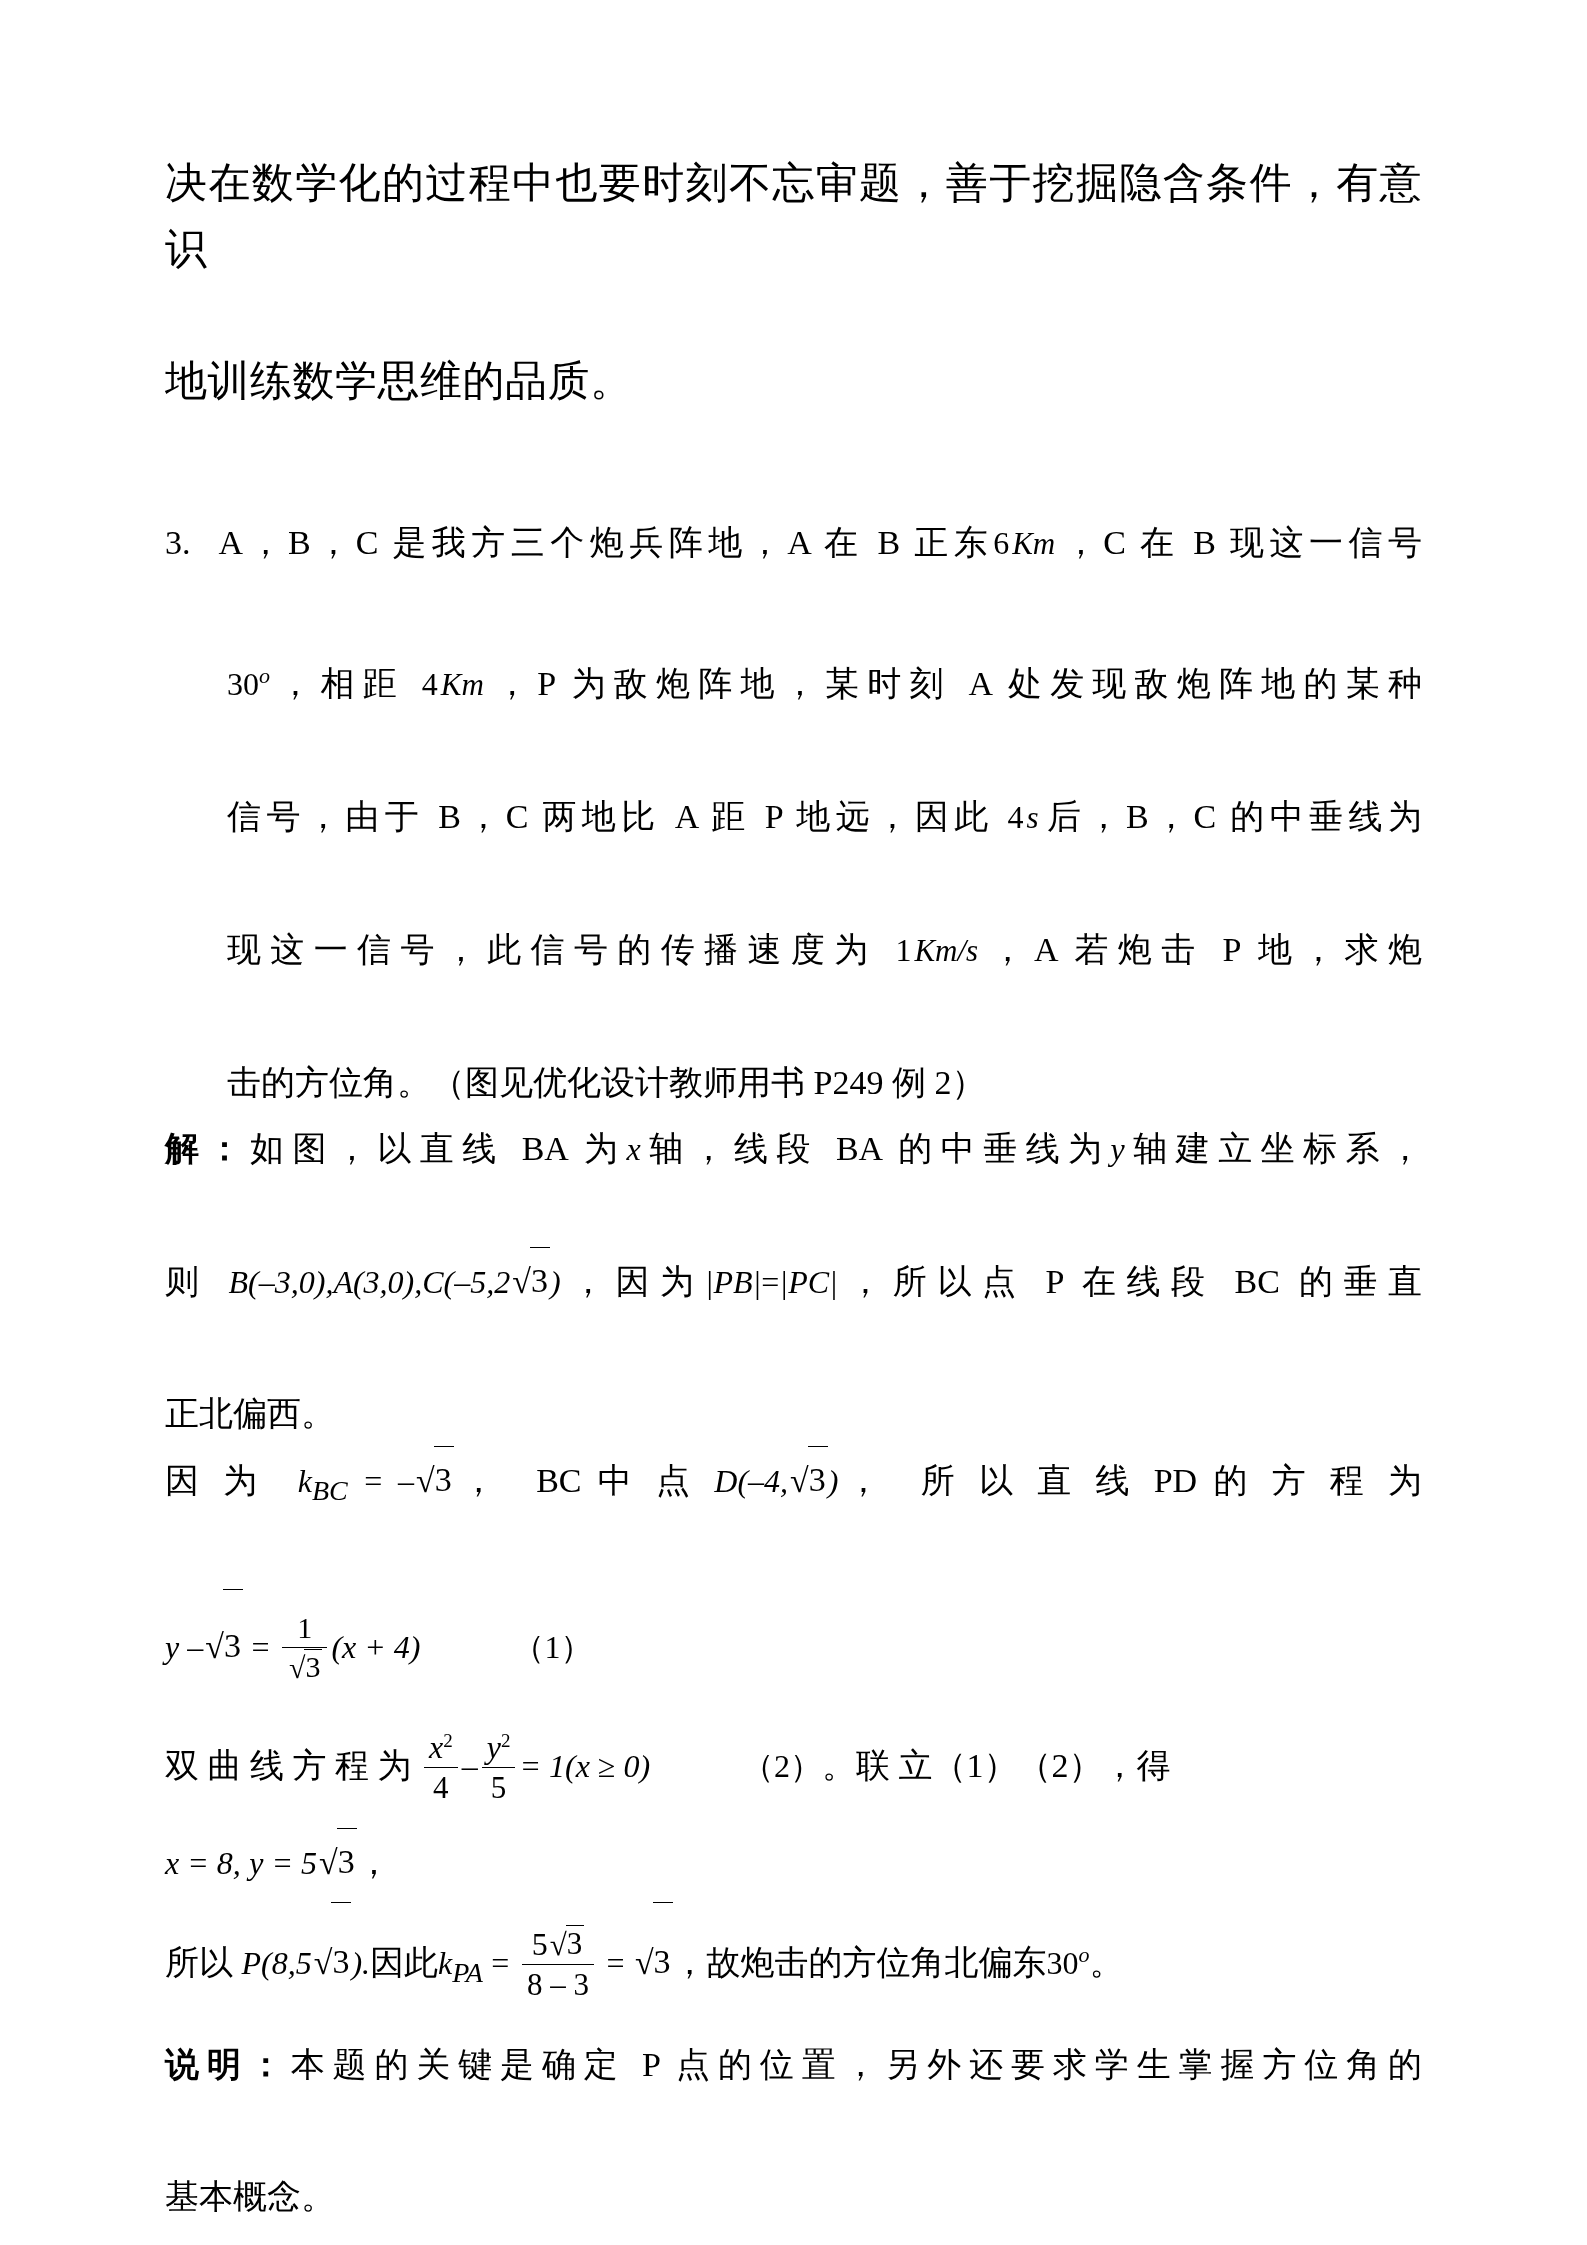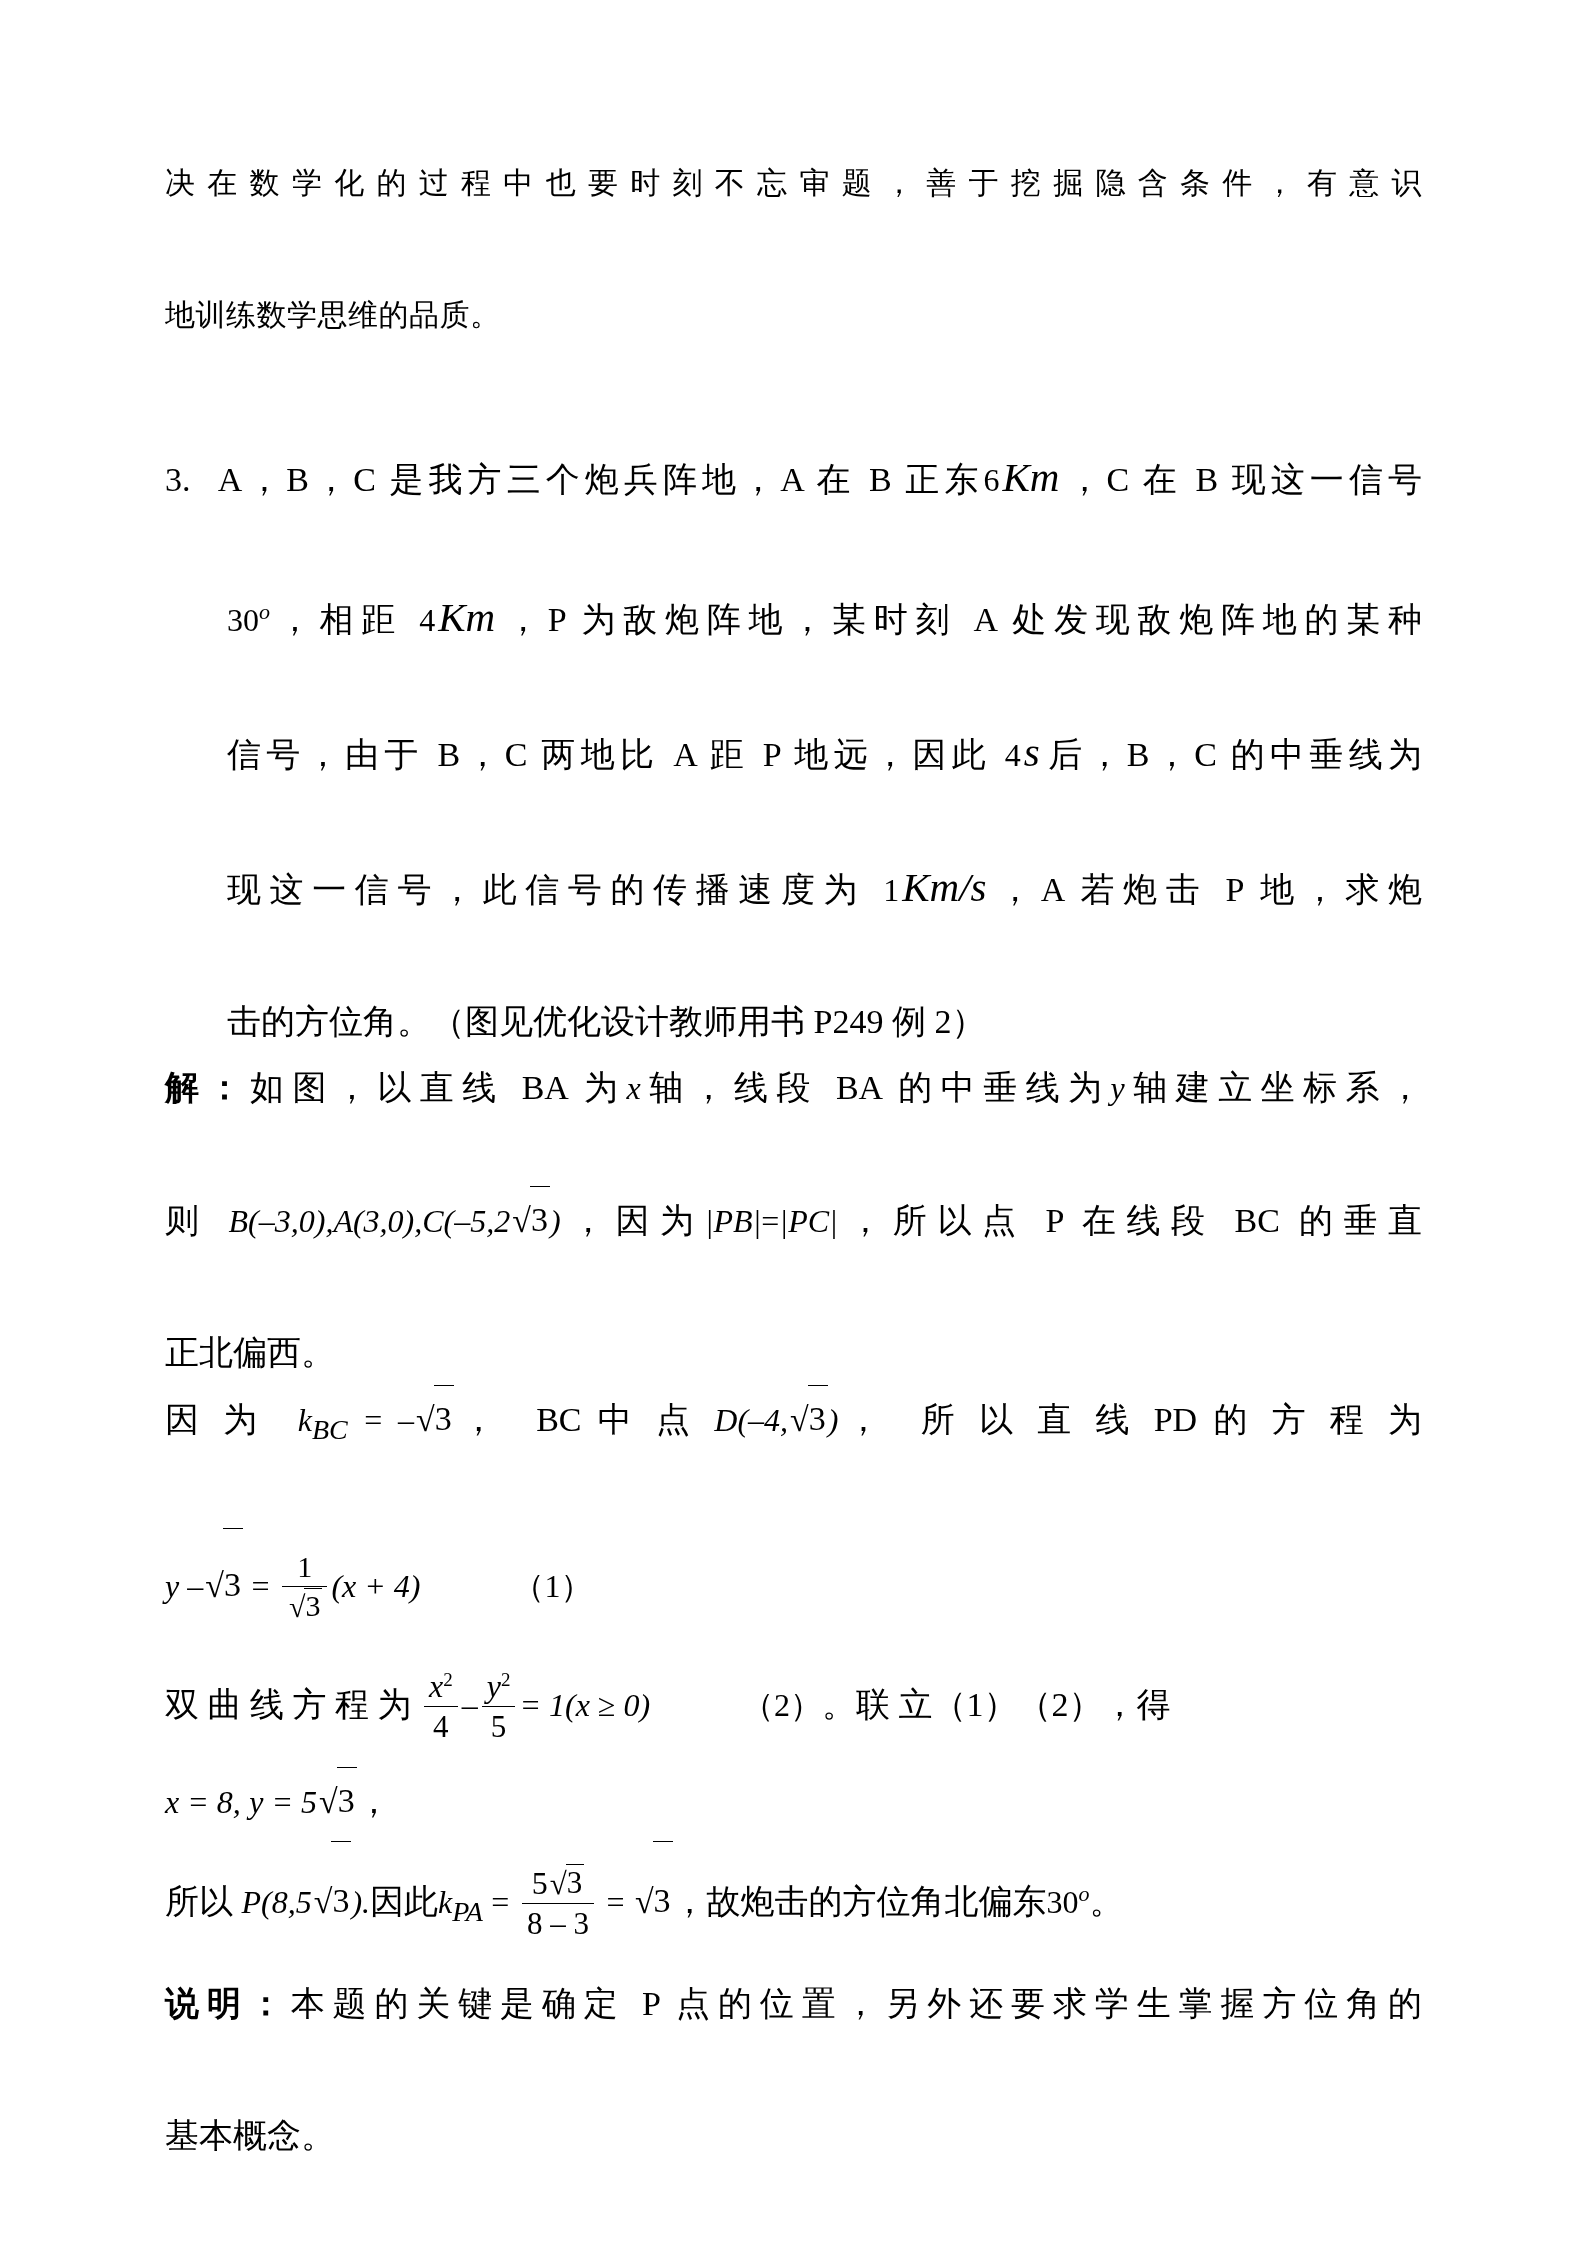--- a/index.html
+++ b/index.html
@@ -16,21 +16,21 @@
     padding: 150px 165px 0 165px;
     font-family: "Liberation Serif", "DejaVu Serif", serif;
     color: #000000;
     overflow: hidden;
   }
   .body-col {
     width: 1257px;
   }
   
   .para {
-    font-size: 30px;
+    font-size: 42px;
     line-height: 66px;
     text-align: justify;
     text-justify: inter-ideograph;
     margin: 0;
     letter-spacing: 0.5px;
   }
   .indent-item {
     padding-left: 62px;
     text-indent: -62px;
   }
@@ -41,21 +41,21 @@
     font-family: "Liberation Serif", "DejaVu Serif", serif;
     font-style: italic;
     font-size: 32px;
   }
   .mn {
     font-style: normal;
     font-size: 32px;
   }
   .unit {
     font-style: italic;
-    font-size: 41px;
+    font-size: 31px;
     padding: 0 3px;
   }
   .deg {
     font-style: italic;
     font-size: 22px;
     vertical-align: super;
   }
   .sub {
     font-size: 28px;
     vertical-align: sub;

